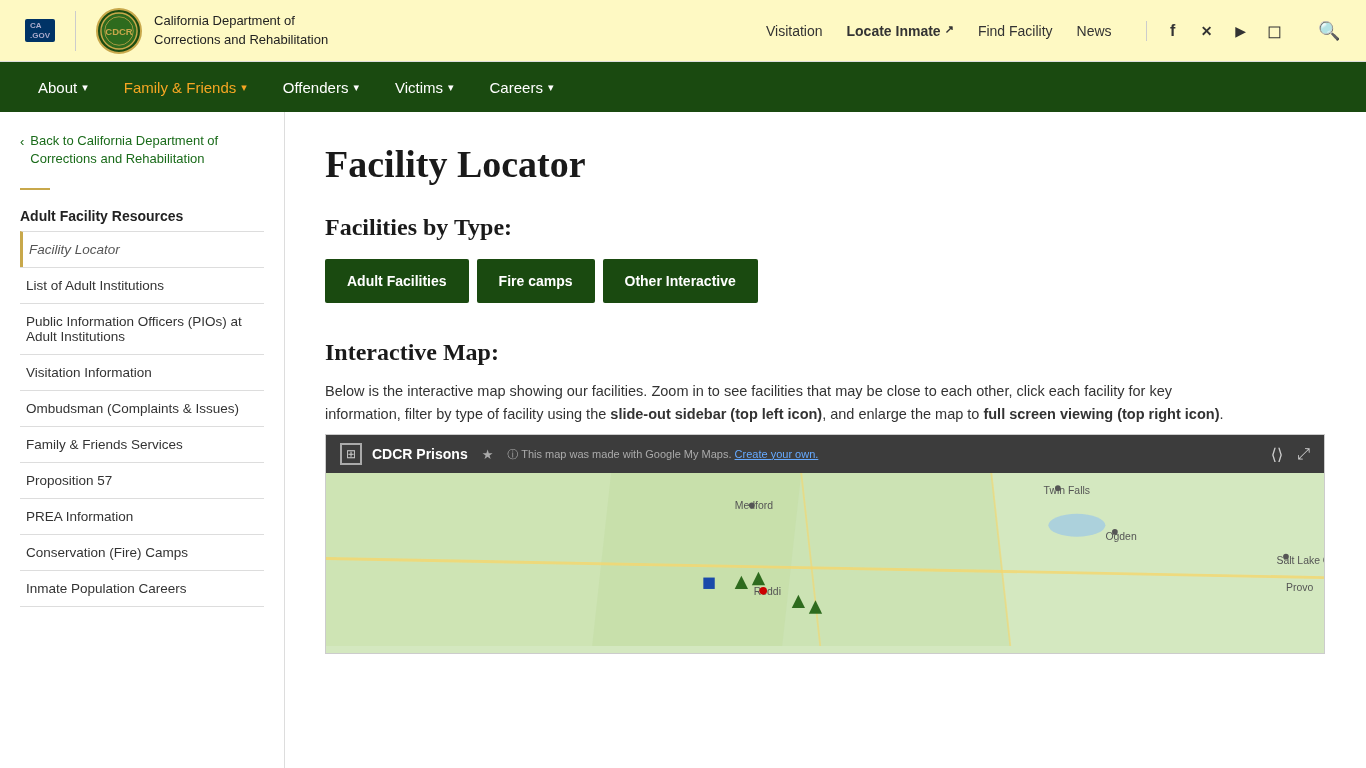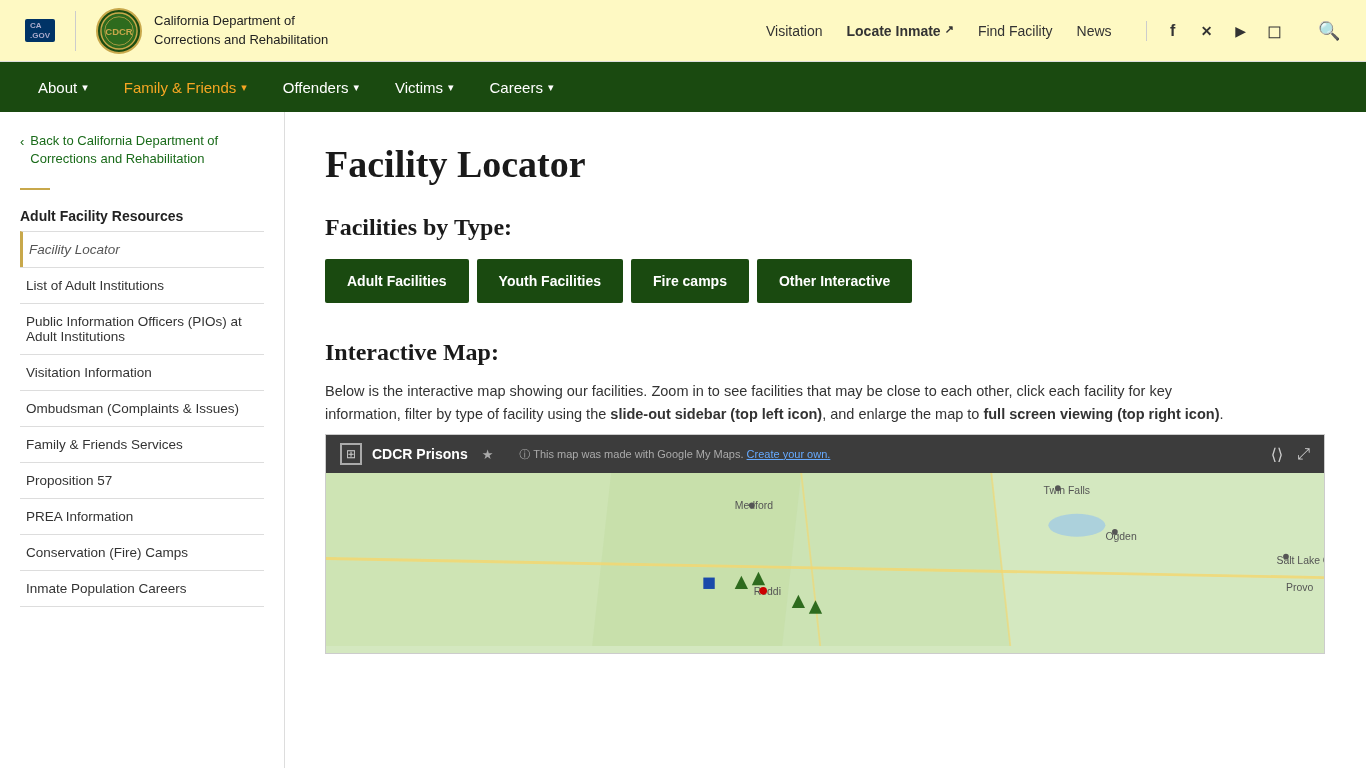--- a/index.html
+++ b/index.html
@@ -249,21 +249,21 @@
       color: #ccc;
     }
     .map-title-text {
       font-size: 14px;
       font-weight: 600;
     }
     .map-star { color: #aaa; font-size: 13px; margin-left: 4px; }
     .map-info {
       font-size: 11px;
       color: #aaa;
-      margin-left: 16px;
+      margin-left: 4px;
     }
     .map-info a { color: #6af; }
     .map-header-right {
       display: flex; gap: 14px;
     }
     .map-action-icon {
       color: #ccc;
       font-size: 16px;
       cursor: pointer;
     }
@@ -386,21 +386,20 @@
     </ul>
   </aside>
 
   <main class="main-content">
     <h1 class="page-title">Facility Locator</h1>
 
     <h2 class="section-title">Facilities by Type:</h2>
 
     <div class="facility-buttons">
       <button class="facility-btn">Adult Facilities</button>
-      <button class="facility-btn">Youth Facilities</button>
       <button class="facility-btn">Fire camps</button>
       <button class="facility-btn">Other Interactive</button>
     </div>
 
     <h2 class="interactive-map-title">Interactive Map:</h2>
 
     <p class="map-description">
       <span>Below is the interactive map showing our facilities. Zoom in to see facilities that may be close to each other, click each facility for key information, filter by type of facility using the </span><strong>slide-out sidebar (top left icon)</strong><span>, and enlarge the map to </span><strong>full screen viewing (top right icon)</strong><span>.</span>
     </p>
 

